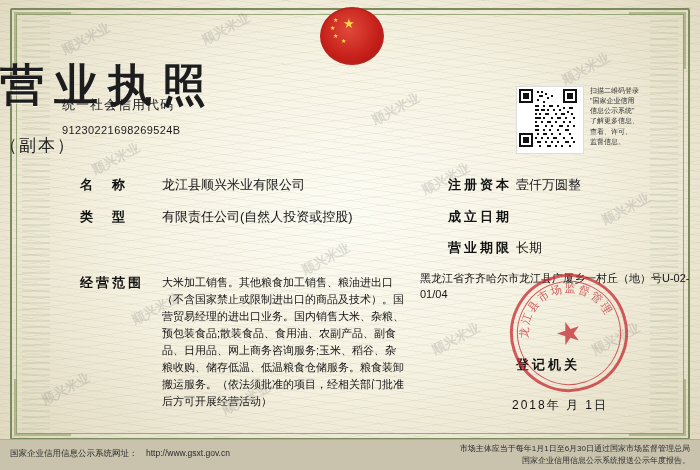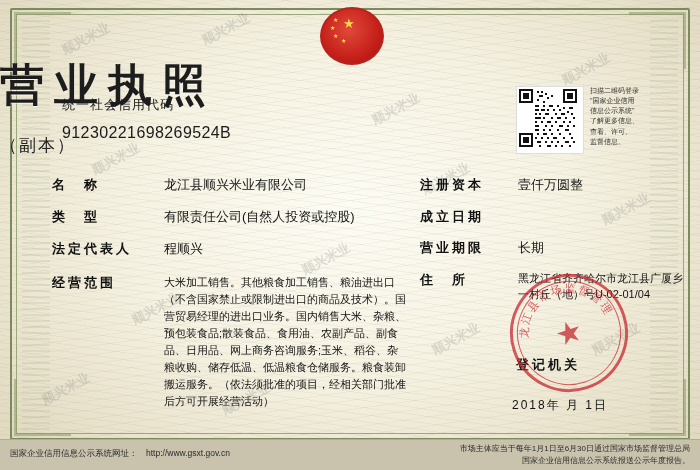--- a/index.html
+++ b/index.html
@@ -59,39 +59,39 @@
     color:#1d1d1d;text-shadow:0 1px 0 rgba(255,255,255,.6);
   }
   .subtitle{
     position:absolute;left:0;right:0;top:134px;text-align:left;
     font-size:17px;color:#222;letter-spacing:2px;
   }
   .code-label{
     position:absolute;left:62px;top:96px;font-size:13px;color:#1b1b1b;letter-spacing:1px;
   }
   .code-val{
-    position:absolute;left:62px;top:124px;font-size:16px;color:#1b1b1b;letter-spacing:.4px;
+    position:absolute;left:62px;top:124px;font-size:11px;color:#1b1b1b;letter-spacing:.4px;
     font-family:"Liberation Sans",sans-serif;
   }
 
   
   .qr{
     position:absolute;right:116px;top:86px;width:62px;height:62px;
     background:#fff;padding:2px;border:1px solid #ddd;
   }
   .qr svg{display:block;}
   .qr-note{
     position:absolute;right:22px;top:86px;width:88px;font-size:7px;line-height:1.45;color:#333;
   }
 
   
   .fields{position:absolute;left:52px;top:176px;right:30px;}
   .row{display:flex;margin-bottom:13px;font-size:13px;color:#141414;}
-  .lbl{width:82px;flex:0 0 82px;letter-spacing:3px;font-weight:bold;color:#111;}
-  .val{flex:1;line-height:1.45;margin-left:30px;}
+  .lbl{width:82px;flex:0 0 82px;letter-spacing:3px;font-weight:bold;color:#111;margin-left:28px;}
+  .val{flex:1;line-height:1.45;}
   .left-col{position:absolute;left:0;top:0;width:355px;}
   .right-col{position:absolute;left:368px;top:0;width:270px;}
   .rlbl{width:68px;flex:0 0 68px;letter-spacing:3px;font-weight:bold;}
   .scope{font-size:11px;line-height:1.55;color:#141414;}
 
   
   .seal{
     position:absolute;right:72px;bottom:78px;width:118px;height:118px;
     transform:rotate(-18deg);opacity:.72;
   }
@@ -293,40 +293,35 @@
 
     <div class="left-col">
       <div class="row">
         <div class="lbl">名　称</div>
         <div class="val">龙江县顺兴米业有限公司</div>
       </div>
       <div class="row">
         <div class="lbl">类　型</div>
         <div class="val">有限责任公司(自然人投资或控股)</div>
       </div>
-      <div class="row">
-        <div class="lbl">法定代表人</div>
-        <div class="val">程顺兴</div>
-      </div>
     </div>
 
     <div class="right-col">
       <div class="row">
         <div class="lbl rlbl">注册资本</div>
         <div class="val">壹仟万圆整</div>
       </div>
       <div class="row">
         <div class="lbl rlbl">成立日期</div>
       </div>
       <div class="row">
         <div class="lbl rlbl">营业期限</div>
         <div class="val">长期</div>
       </div>
       <div class="row">
-        <div class="lbl rlbl">住　所</div>
         <div class="val" style="font-size:11px;">黑龙江省齐齐哈尔市龙江县广厦乡一村丘（地）号U-02-01/04</div>
       </div>
     </div>
 
     <div class="row" style="position:absolute;left:0;top:98px;width:355px;align-items:flex-start;">
       <div class="lbl">经营范围</div>
       <div class="val scope">大米加工销售。其他粮食加工销售、粮油进出口（不含国家禁止或限制进出口的商品及技术）。国营贸易经理的进出口业务。国内销售大米、杂粮、预包装食品;散装食品、食用油、农副产品、副食品、日用品、网上商务咨询服务;玉米、稻谷、杂粮收购、储存低温、低温粮食仓储服务。粮食装卸搬运服务。（依法须批准的项目，经相关部门批准后方可开展经营活动）</div>
     </div>
 
   </div>

